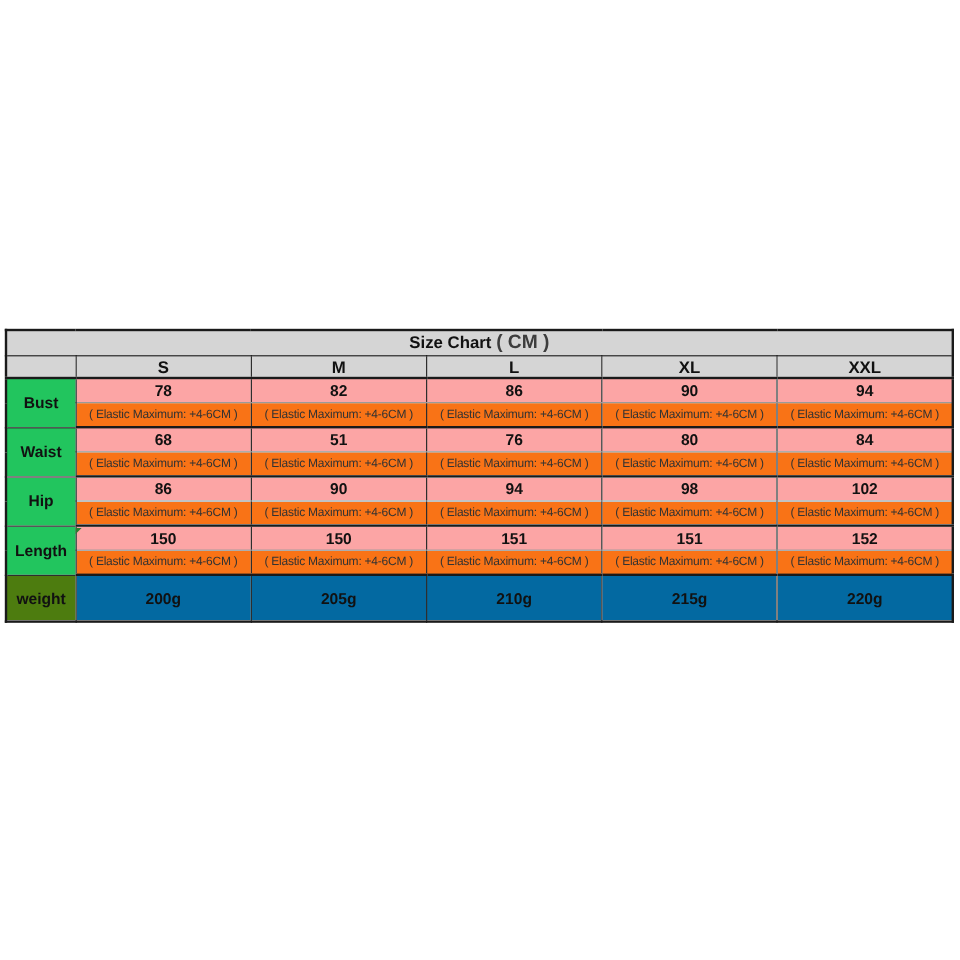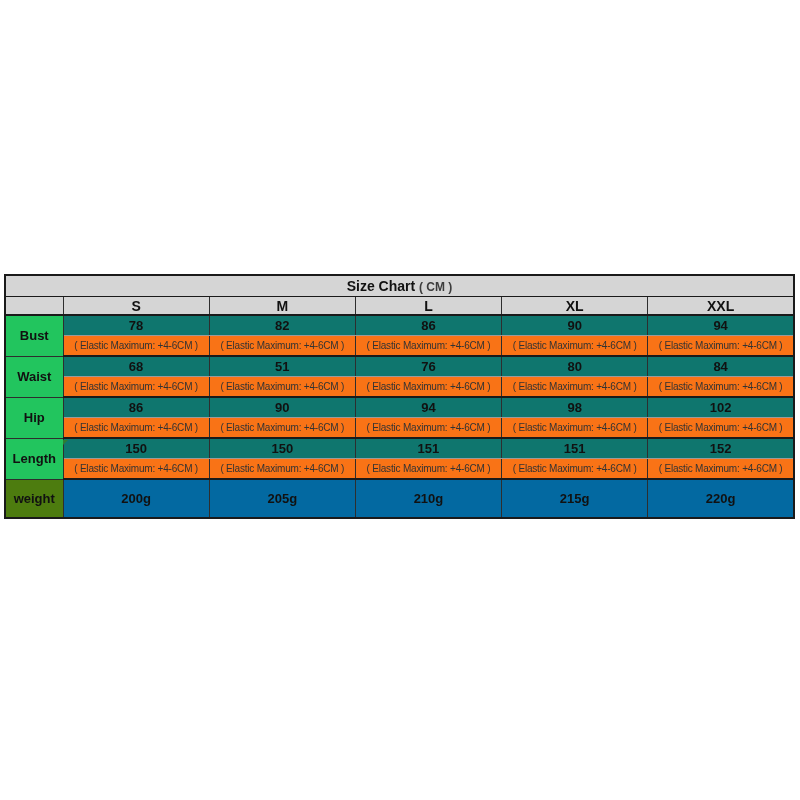--- a/index.html
+++ b/index.html
@@ -31,41 +31,41 @@
     color:#111;
   }
   .title-cell {
     background:#d5d5d5;
     height:20px;
     font-size:14px;
     font-weight:bold;
     border-bottom:1px solid #1a1a1a;
   }
   .title-cell .unit {
-    font-size:12px;
+    font-size:16px;
     color:#3d3d3d;
     font-weight:bold;
   }
   .header-row td {
     background:#d5d5d5;
     height:17px;
     font-size:14px;
     font-weight:bold;
     border-bottom:2px solid #1a1a1a;
   }
   .label-cell {
     background:#22c55e;
     font-size:13px;
     font-weight:bold;
   }
   .val-cell {
     height:19px;
     font-size:13px;
     font-weight:bold;
-    background:#0f766e;
+    background:#fca5a5;
     border-bottom:1px solid #9a9a9a;
   }
   .elastic-cell {
     height:19px;
     background:#f97316;
     font-size:10px;
     font-weight:normal;
     color:#333333;
     letter-spacing:-0.2px;
     border-top:1px solid #9a9a9a;

